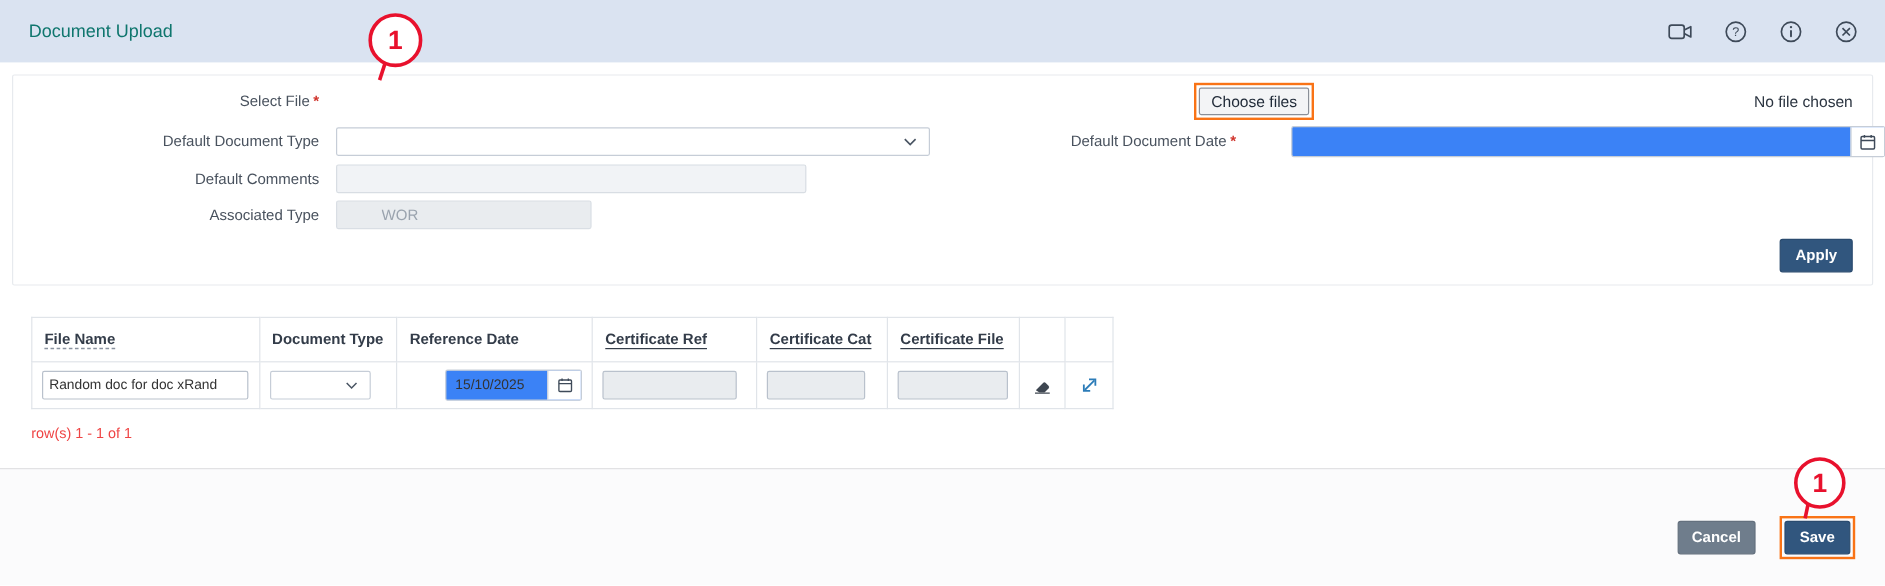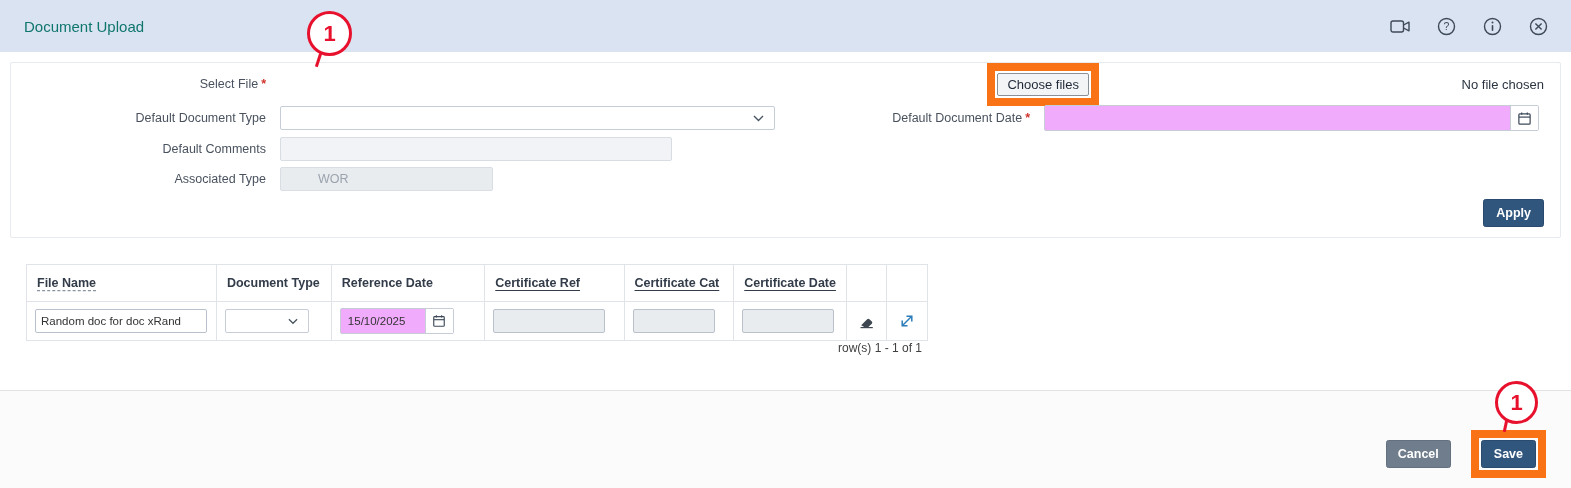--- a/index.html
+++ b/index.html
@@ -52,21 +52,21 @@
     font-family: inherit; font-size: 12.5px; color: #333; padding: 0 6px; border-radius: 2px;
   }
   .input-soft { background: #f1f3f6; border-color: #d8dde3; }
   .input-disabled { background: #e9ecef; border-color: #d9dee4; color: #9aa3ae; }
 
   .fake-select {
     height: 24px; border: 1px solid #c6cdd7; background: #fff; border-radius: 2px;
     display: flex; align-items: center; justify-content: flex-end; padding: 0 10px; cursor: pointer;
   }
 
-  .date-group { display: inline-flex; align-items: stretch; border: 1px solid #c6cdd7; border-radius: 2px; background: #f0abfc; height: 26px; }
+  .date-group { display: inline-flex; align-items: stretch; border: 1px solid #c6cdd7; border-radius: 2px; background: #3b82f6; height: 26px; margin-left: 32px; }
   .date-group input { border: none; outline: none; font-family: inherit; font-size: 12.5px; padding: 0 7px; color: #333; background: transparent; }
   .date-btn { width: 28px; border: none; border-left: 1px solid #c6cdd7; background: #fff; display: flex; align-items: center; justify-content: center; cursor: pointer; }
 
   .apply-row { display: flex; justify-content: flex-end; margin-top: 8px; margin-bottom: 2px; }
   .btn-primary {
     background: #31567e; color: #fff; border: 1px solid #2a4b6f; border-radius: 2.5px;
     font-family: inherit; font-size: 12.5px; font-weight: bold; padding: 6px 12px; cursor: pointer;
   }
   .btn-gray {
     background: #6f7d8c; color: #fff; border: 1px solid #64707e; border-radius: 2.5px;
@@ -83,28 +83,28 @@
   }
   table.grid td { padding: 6px 8px; height: 38px; }
   .u-dashed { text-decoration: underline; text-decoration-style: dashed; text-underline-offset: 3px; text-decoration-color: #8a93a0; }
   .u-solid { text-decoration: underline; text-underline-offset: 3px; }
   .cell-input { height: 24px; border: 1px solid #b9c1cc; border-radius: 2px; font-family: inherit; font-size: 11.5px; color: #333; padding: 0 5px; }
   .mini-select { width: 84px; height: 24px; }
   .mini-date { height: 26px; }
   .mini-date input { width: 84px; font-size: 11.5px; }
   .icon-btn { background: none; border: none; cursor: pointer; display: flex; align-items: center; justify-content: center; width: 100%; }
 
-  .pagination { width: 902px; text-align: right; font-size: 12px; color: #404040; padding-right: 6px; }
+  .pagination { width: 902px; font-size: 12px; color: #ef4444; margin-top: 13px; padding-right: 6px; }
 
   
   .footer-area { position: absolute; left: 0; right: 0; top: 390px; bottom: 0; background: #fbfbfc; border-top: 1px solid #e2e2e4; }
   .footer-buttons { position: absolute; top: 430px; right: 25px; display: flex; align-items: center; gap: 20px; }
 
   
-  .annot-box { display: inline-block; border: 8px solid #f97316; padding: 2px; line-height: 0; }
+  .annot-box { display: inline-block; border: 2px solid #f97316; padding: 2px; line-height: 0; }
   .annot-circle {
     position: absolute; width: 45px; height: 45px; border-radius: 50%;
     border: 3px solid #e8112d; background: #fff; color: #e8112d;
     display: flex; align-items: center; justify-content: center;
     font-size: 22px; font-weight: bold; z-index: 20;
   }
   .annot-circle.c1 { left: 307px; top: 11px; }
   .annot-circle.c2 { left: 1495px; top: 381px; width: 43px; height: 43px; }
   .annot-tail { position: absolute; width: 2.5px; background: #e8112d; z-index: 19; }
   .tail1 { left: 317px; top: 53px; height: 14px; transform: rotate(18deg); }
@@ -206,21 +206,21 @@
 
 <div class="table-section">
   <table class="grid">
     <thead>
       <tr>
         <th style="width:190px;"><span class="u-dashed">File Name</span></th>
         <th style="width:115px;"><span>Document Type</span></th>
         <th style="width:155px;"><span>Reference Date</span></th>
         <th style="width:140px;"><span class="u-solid">Certificate Ref</span></th>
         <th style="width:110px;"><span class="u-solid">Certificate Cat</span></th>
-        <th style="width:110px;"><span class="u-solid">Certificate Date</span></th>
+        <th style="width:110px;"><span class="u-solid">Certificate File</span></th>
         <th style="width:40px;"></th>
         <th style="width:42px;"></th>
       </tr>
     </thead>
     <tbody>
       <tr>
         <td>
           <input class="cell-input" style="width: 172px;" value="Random doc for doc xRand">
         </td>
         <td>

